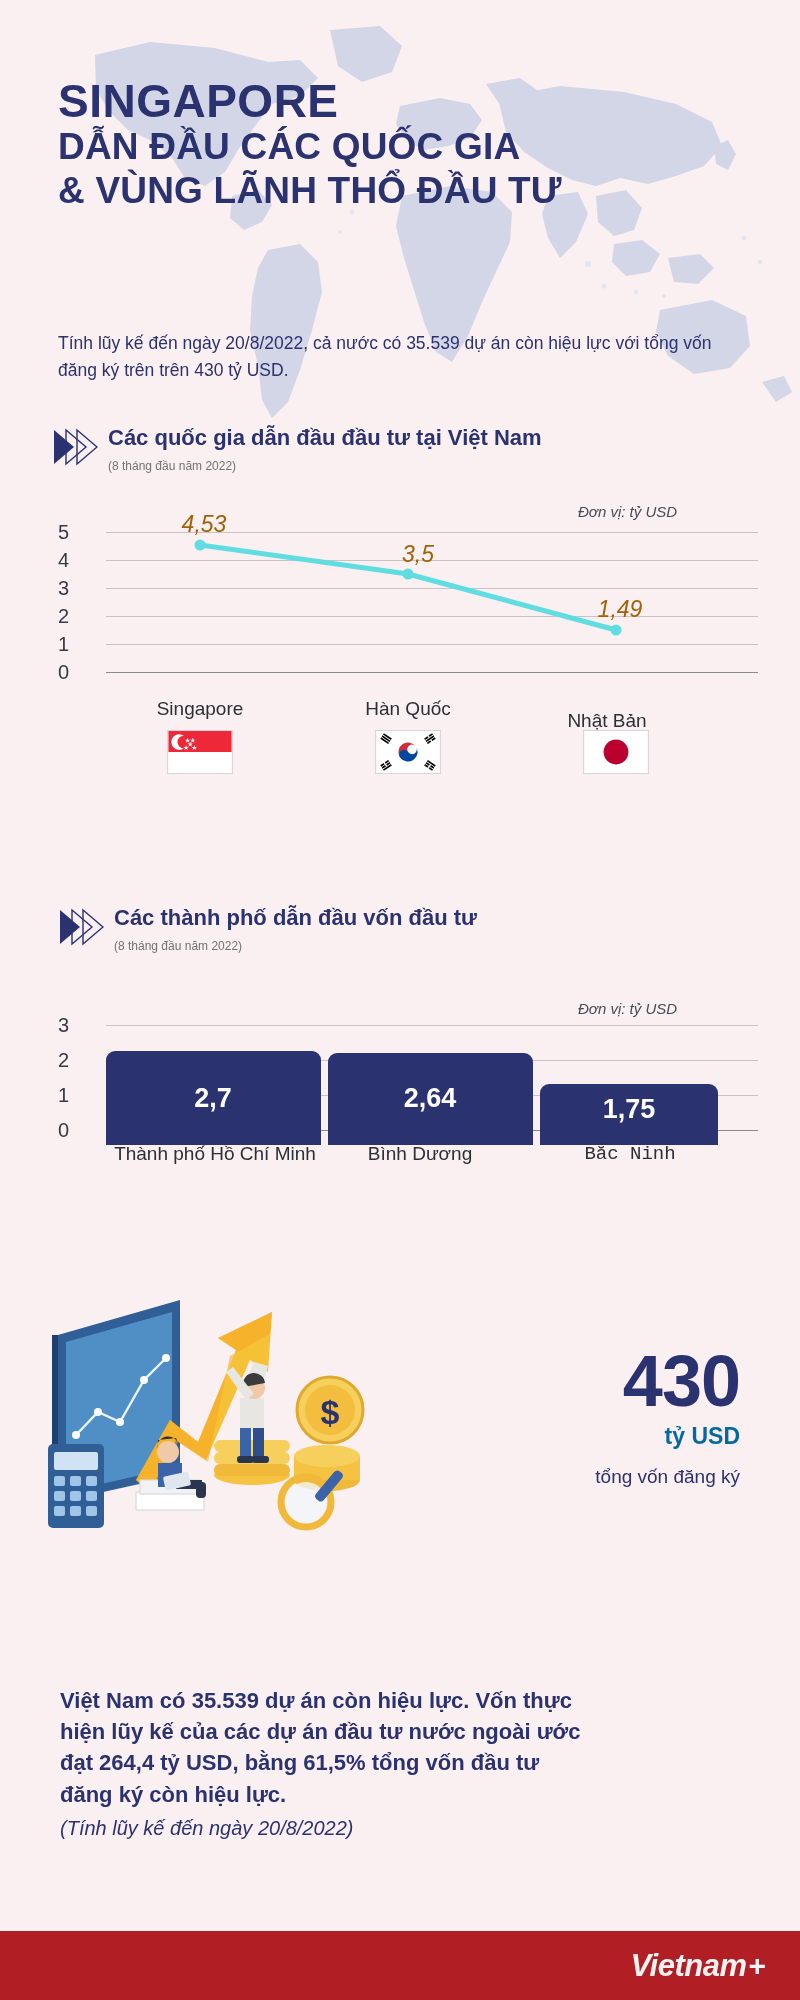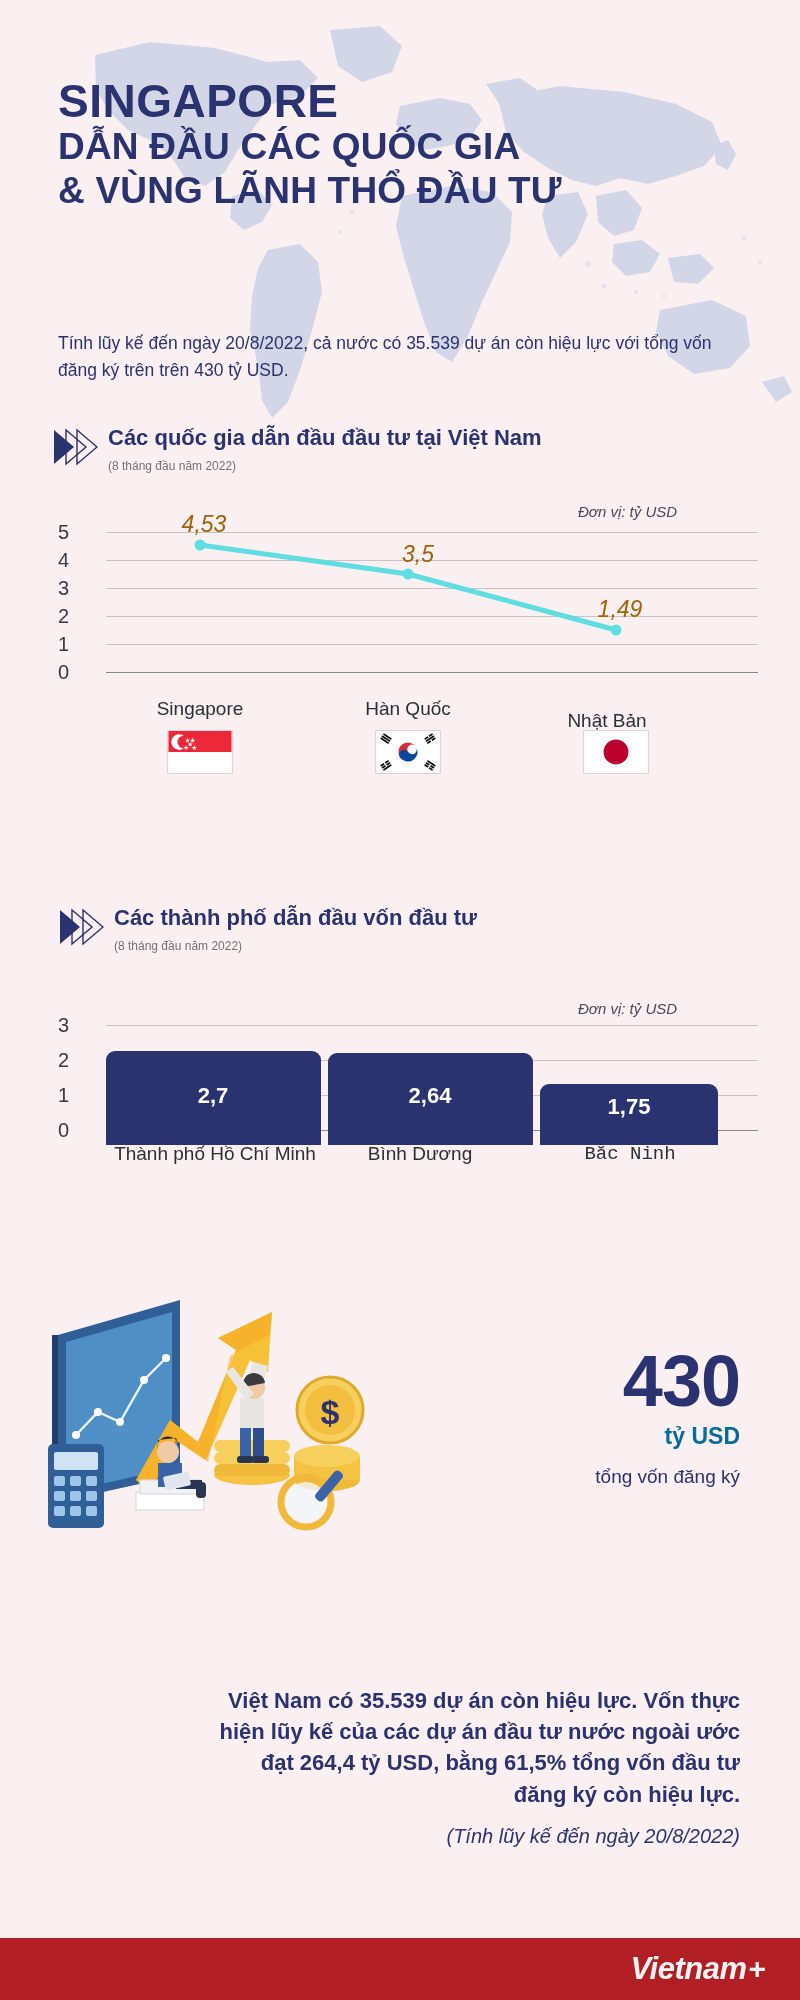--- a/index.html
+++ b/index.html
@@ -145,21 +145,21 @@
   .bar {
     position: absolute;
     bottom: 0;
     background: #2b3270;
     border-top-left-radius: 9px;
     border-top-right-radius: 9px;
   }
   .bar-val {
     position: absolute;
     color: #ffffff;
-    font-size: 22px;
+    font-size: 27px;
     font-weight: 700;
     white-space: nowrap;
     transform: translateX(-50%);
   }
   .bar-cat {
     position: absolute;
     font-size: 19px;
     color: #2b3036;
     transform: translateX(-50%);
     white-space: nowrap;
@@ -192,41 +192,41 @@
     font-size: 19px;
     color: #2b3270;
     margin-top: 16px;
   }
 
   
   .foot {
     position: absolute;
     left: 60px; top: 1685px;
     width: 680px;
-    text-align: right;
+    text-align: left;
   }
   .foot p {
     font-size: 22px;
     font-weight: 700;
     color: #2b3270;
     line-height: 1.42;
   }
   .foot .note {
     font-size: 20px;
     font-weight: 400;
     font-style: italic;
     color: #2b3270;
-    margin-top: 12px;
+    margin-top: 4px;
   }
 
   
   .brandbar {
     position: absolute;
     left: 0; bottom: 0;
-    width: 800px; height: 62px;
+    width: 800px; height: 69px;
     background: #b11f24;
     display: flex;
     align-items: center;
     justify-content: flex-end;
     padding-right: 34px;
     text-align: right;
   }
   .brandtext {
     font-size: 31px;
     font-weight: 700;

